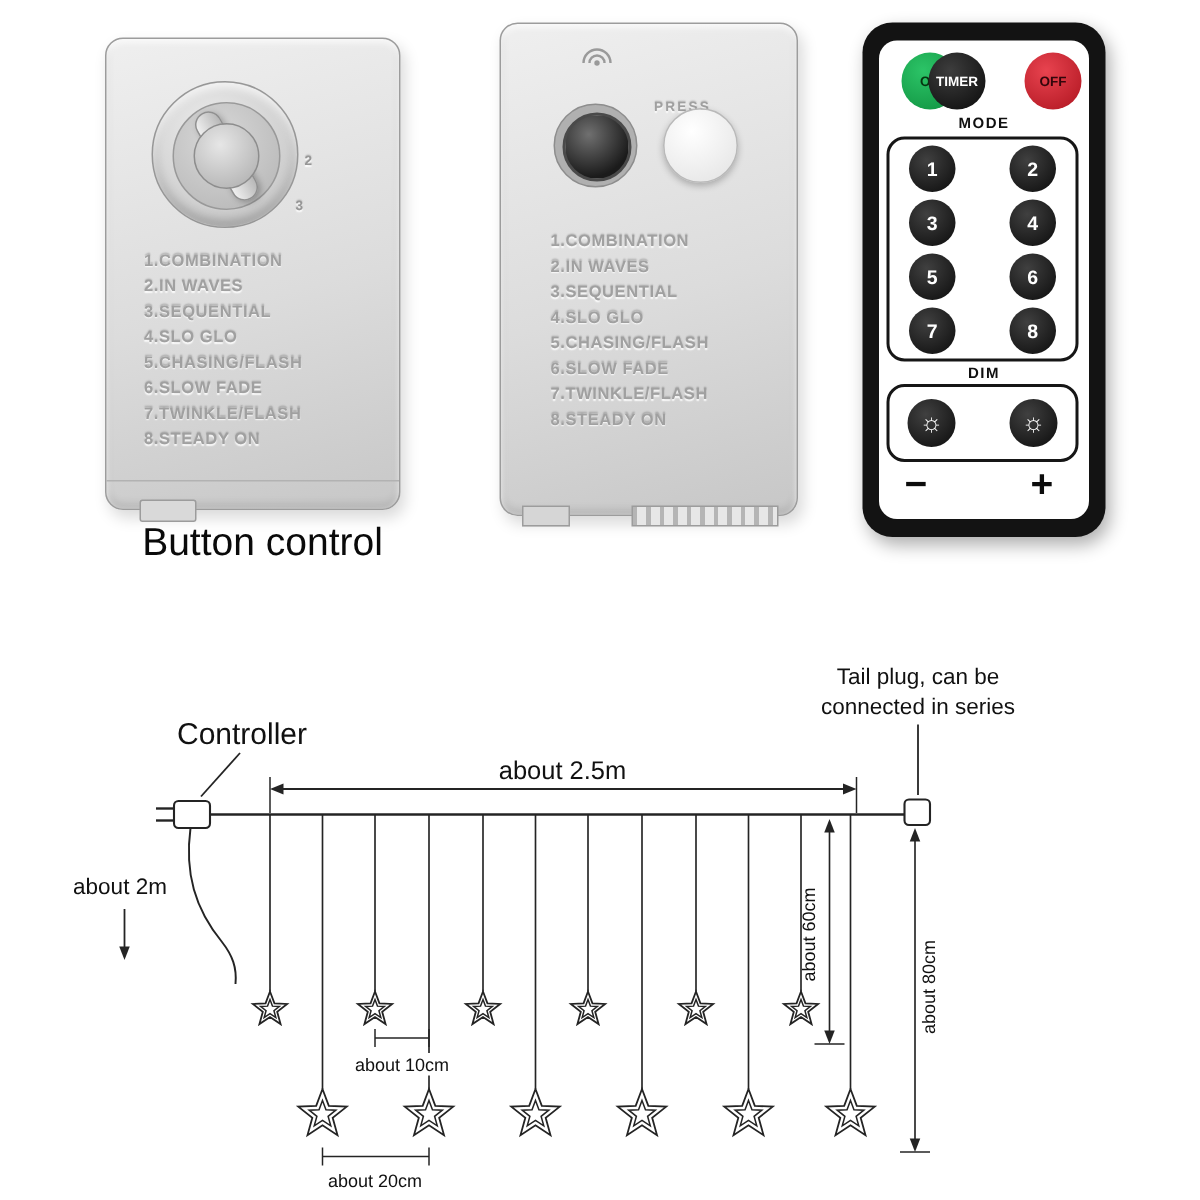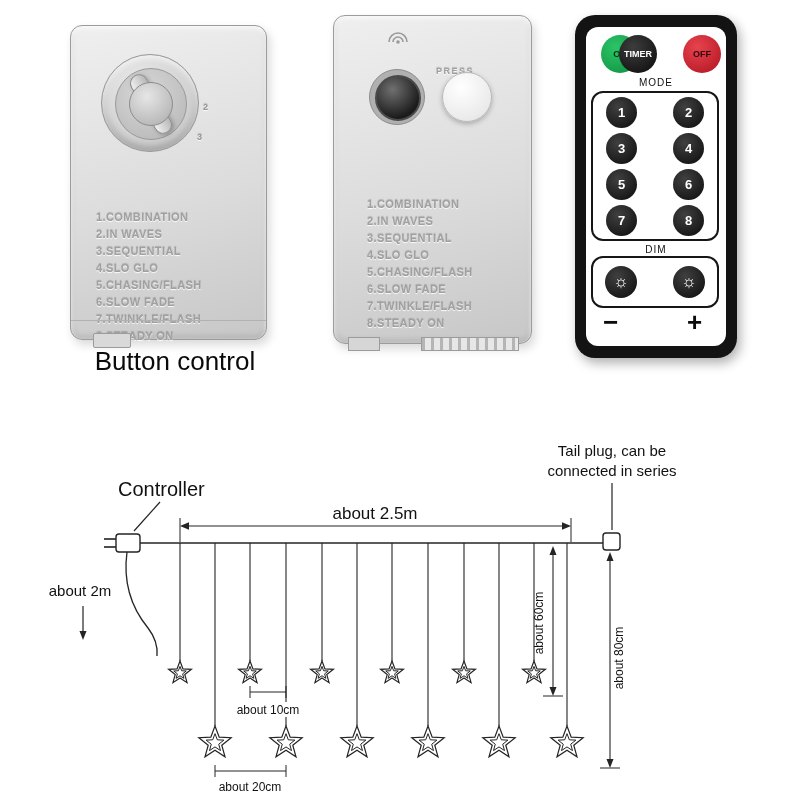--- a/index.html
+++ b/index.html
@@ -10,21 +10,21 @@
   .device{position:absolute;
     background:linear-gradient(165deg,#efefef 0%,#dcdcdc 55%,#c7c7c7 100%);
     border:1px solid #9c9c9c;border-radius:12px;
     box-shadow:inset 0 2px 5px rgba(255,255,255,.85), inset 0 -3px 6px rgba(0,0,0,.12),
                3px 5px 10px rgba(0,0,0,.15);}
   #button-device{left:70px;top:25px;width:195px;height:313px;}
   #receiver-device{left:333px;top:15px;width:197px;height:327px;}
 
   .emboss{color:#a0a0a0;font-weight:bold;
     text-shadow:0 1px 1px rgba(255,255,255,.95), 0 -1px 1px rgba(0,0,0,.20);}
-  .mode-list{position:absolute;font-size:11px;line-height:17px;letter-spacing:.4px;margin-top:43px;}
+  .mode-list{position:absolute;font-size:11px;line-height:17px;letter-spacing:.4px;}
   #button-device .mode-list{left:25px;top:140px;}
   #receiver-device .mode-list{left:33px;top:137px;}
 
   
   .dial-outer{position:absolute;left:30px;top:28px;width:96px;height:96px;border-radius:50%;
     background:radial-gradient(circle at 40% 33%,#ececec,#bdbdbd);border:1px solid #979797;
     box-shadow:inset 0 3px 6px rgba(255,255,255,.8), inset 0 -4px 7px rgba(0,0,0,.22);}
   .dial-mid{position:absolute;left:13px;top:13px;width:70px;height:70px;border-radius:50%;
     background:radial-gradient(circle at 42% 35%,#d9d9d9,#b3b3b3);border:1px solid #999;}
   .dial-bar{position:absolute;left:40px;top:16px;width:16px;height:64px;border-radius:9px;
@@ -55,21 +55,21 @@
   
   #remote{position:absolute;left:575px;top:15px;width:162px;height:343px;background:#131313;
     border-radius:20px;box-shadow:3px 5px 12px rgba(0,0,0,.32);}
   #remote-panel{position:absolute;left:11px;top:12px;width:140px;height:319px;background:#fff;
     border-radius:12px;}
   .pwr{position:absolute;top:8px;width:38px;height:38px;border-radius:50%;display:flex;
     align-items:center;justify-content:center;font-size:9px;font-weight:bold;}
   #btn-on{left:15px;background:radial-gradient(circle at 38% 32%,#2cc467,#0e8f3e);color:#05340f;}
   #btn-timer{left:33px;background:radial-gradient(circle at 38% 32%,#3d3d3d,#0a0a0a);color:#fff;}
   #btn-off{left:97px;background:radial-gradient(circle at 38% 32%,#e8434f,#ae141f);color:#33060b;}
-  .panel-label{position:absolute;width:100%;text-align:center;font-size:10px;font-weight:normal;
+  .panel-label{position:absolute;width:100%;text-align:center;font-size:10px;font-weight:bold;
     letter-spacing:1px;color:#101010;}
   #mode-label{top:50px;}
   #dim-label{top:217px;}
   .num-box{position:absolute;left:5px;top:64px;width:128px;height:150px;border:2px solid #161616;
     border-radius:12px;box-sizing:border-box;}
   .num{position:absolute;width:31px;height:31px;border-radius:50%;color:#fff;font-size:13px;
     font-weight:bold;display:flex;align-items:center;justify-content:center;
     background:radial-gradient(circle at 38% 32%,#404040,#0b0b0b);}
   .dim-box{position:absolute;left:5px;top:229px;width:128px;height:52px;border:2px solid #161616;
     border-radius:12px;box-sizing:border-box;}

